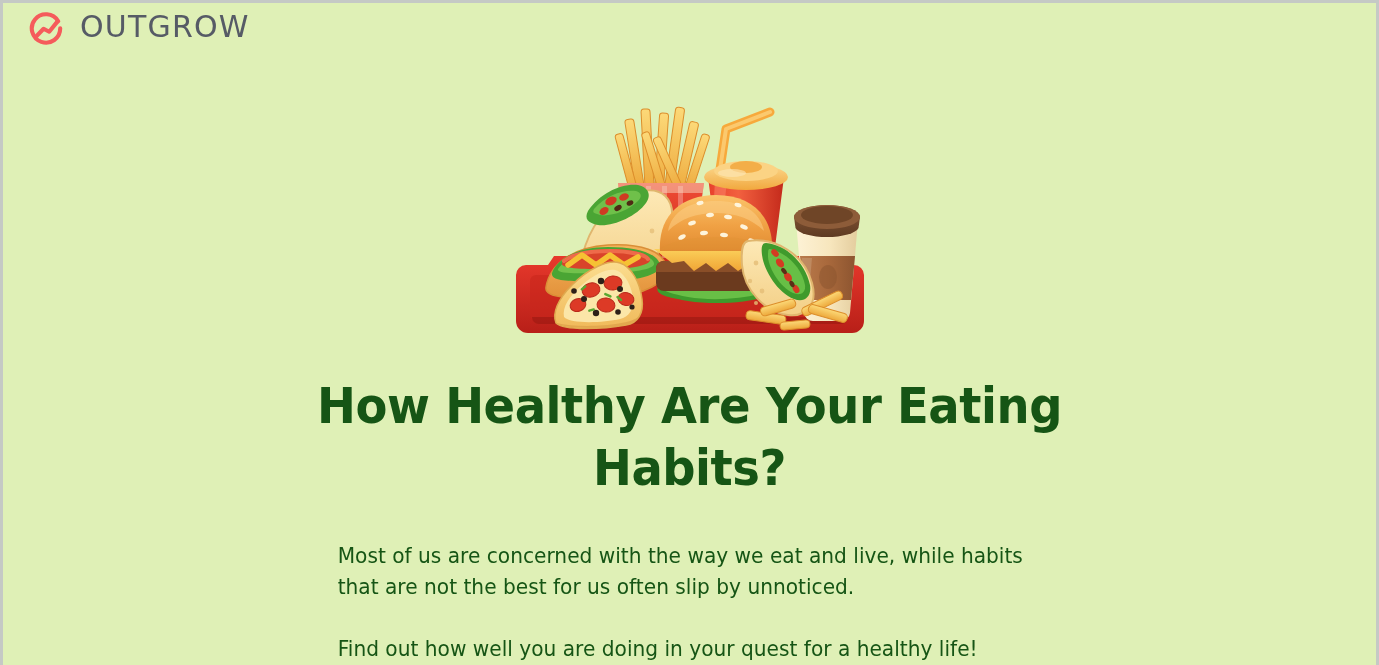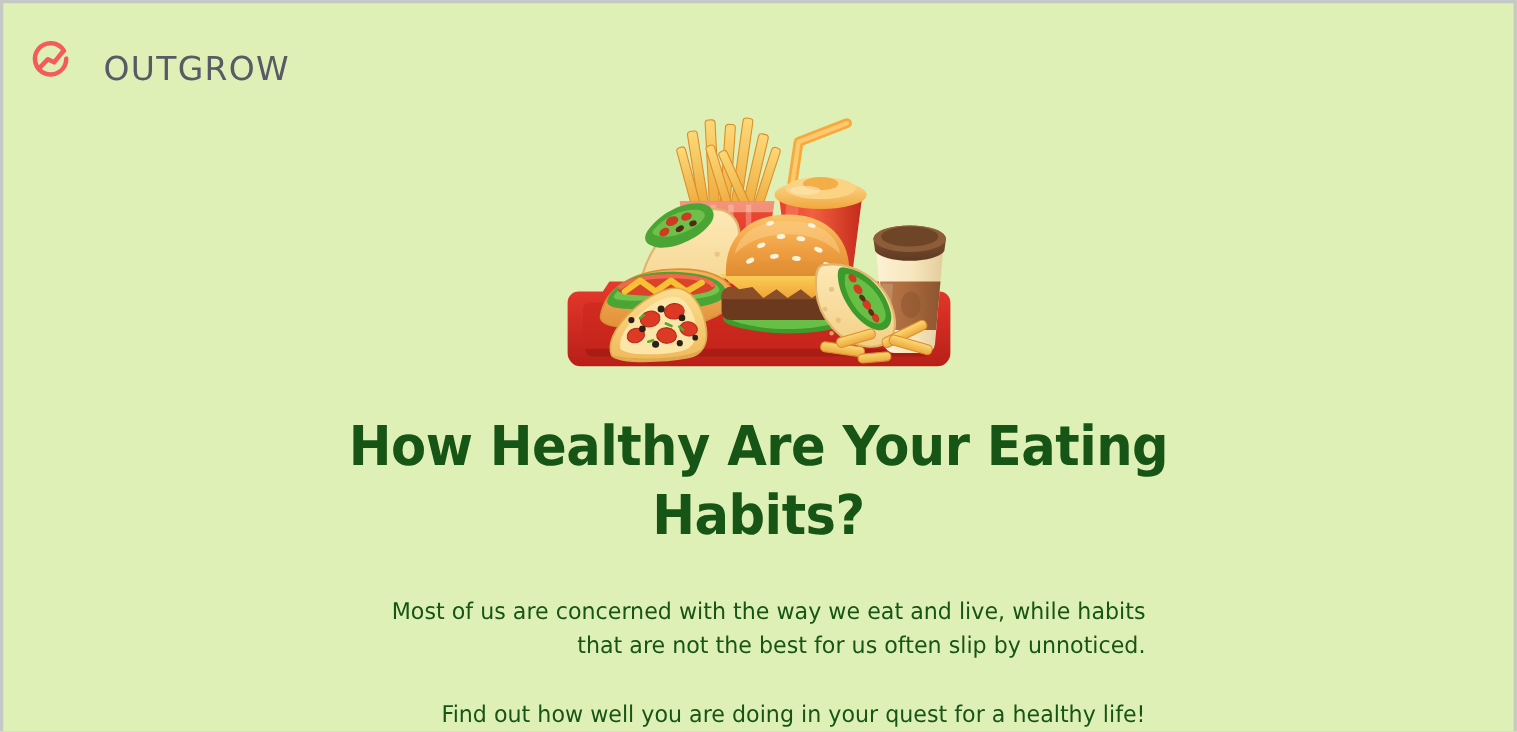--- a/index.html
+++ b/index.html
@@ -27,24 +27,23 @@
     border-right: 3px solid #c5c9c5;
     overflow: hidden;
   }
 
   
   .header {
     position: absolute;
     top: 9px;
     left: 22px;
     display: flex;
-    align-items: flex-end;
-    gap: 27px;
+    align-items: flex-start;
+    gap: 13px;
     height: 44px;
-    margin-top: 23px;
   }
   .logo-mark {
     width: 42px;
     height: 42px;
     display: block;
     flex: 0 0 auto;
   }
   .logo-word {
     font-family: "DejaVu Sans", sans-serif;
     font-size: 30px;
@@ -82,21 +81,21 @@
     padding: 0 240px;
     transform: scaleX(0.93);
   }
 
   
   .copy {
     position: absolute;
     top: 538px;
     left: 0;
     width: 100%;
-    text-align: right;
+    text-align: left;
     padding: 0 320px;
     font-family: "DejaVu Sans", sans-serif;
     color: #165515;
   }
   .copy p {
     font-size: 21px;
     line-height: 31px;
     font-weight: 400;
     transform: scaleX(0.96);
   }

